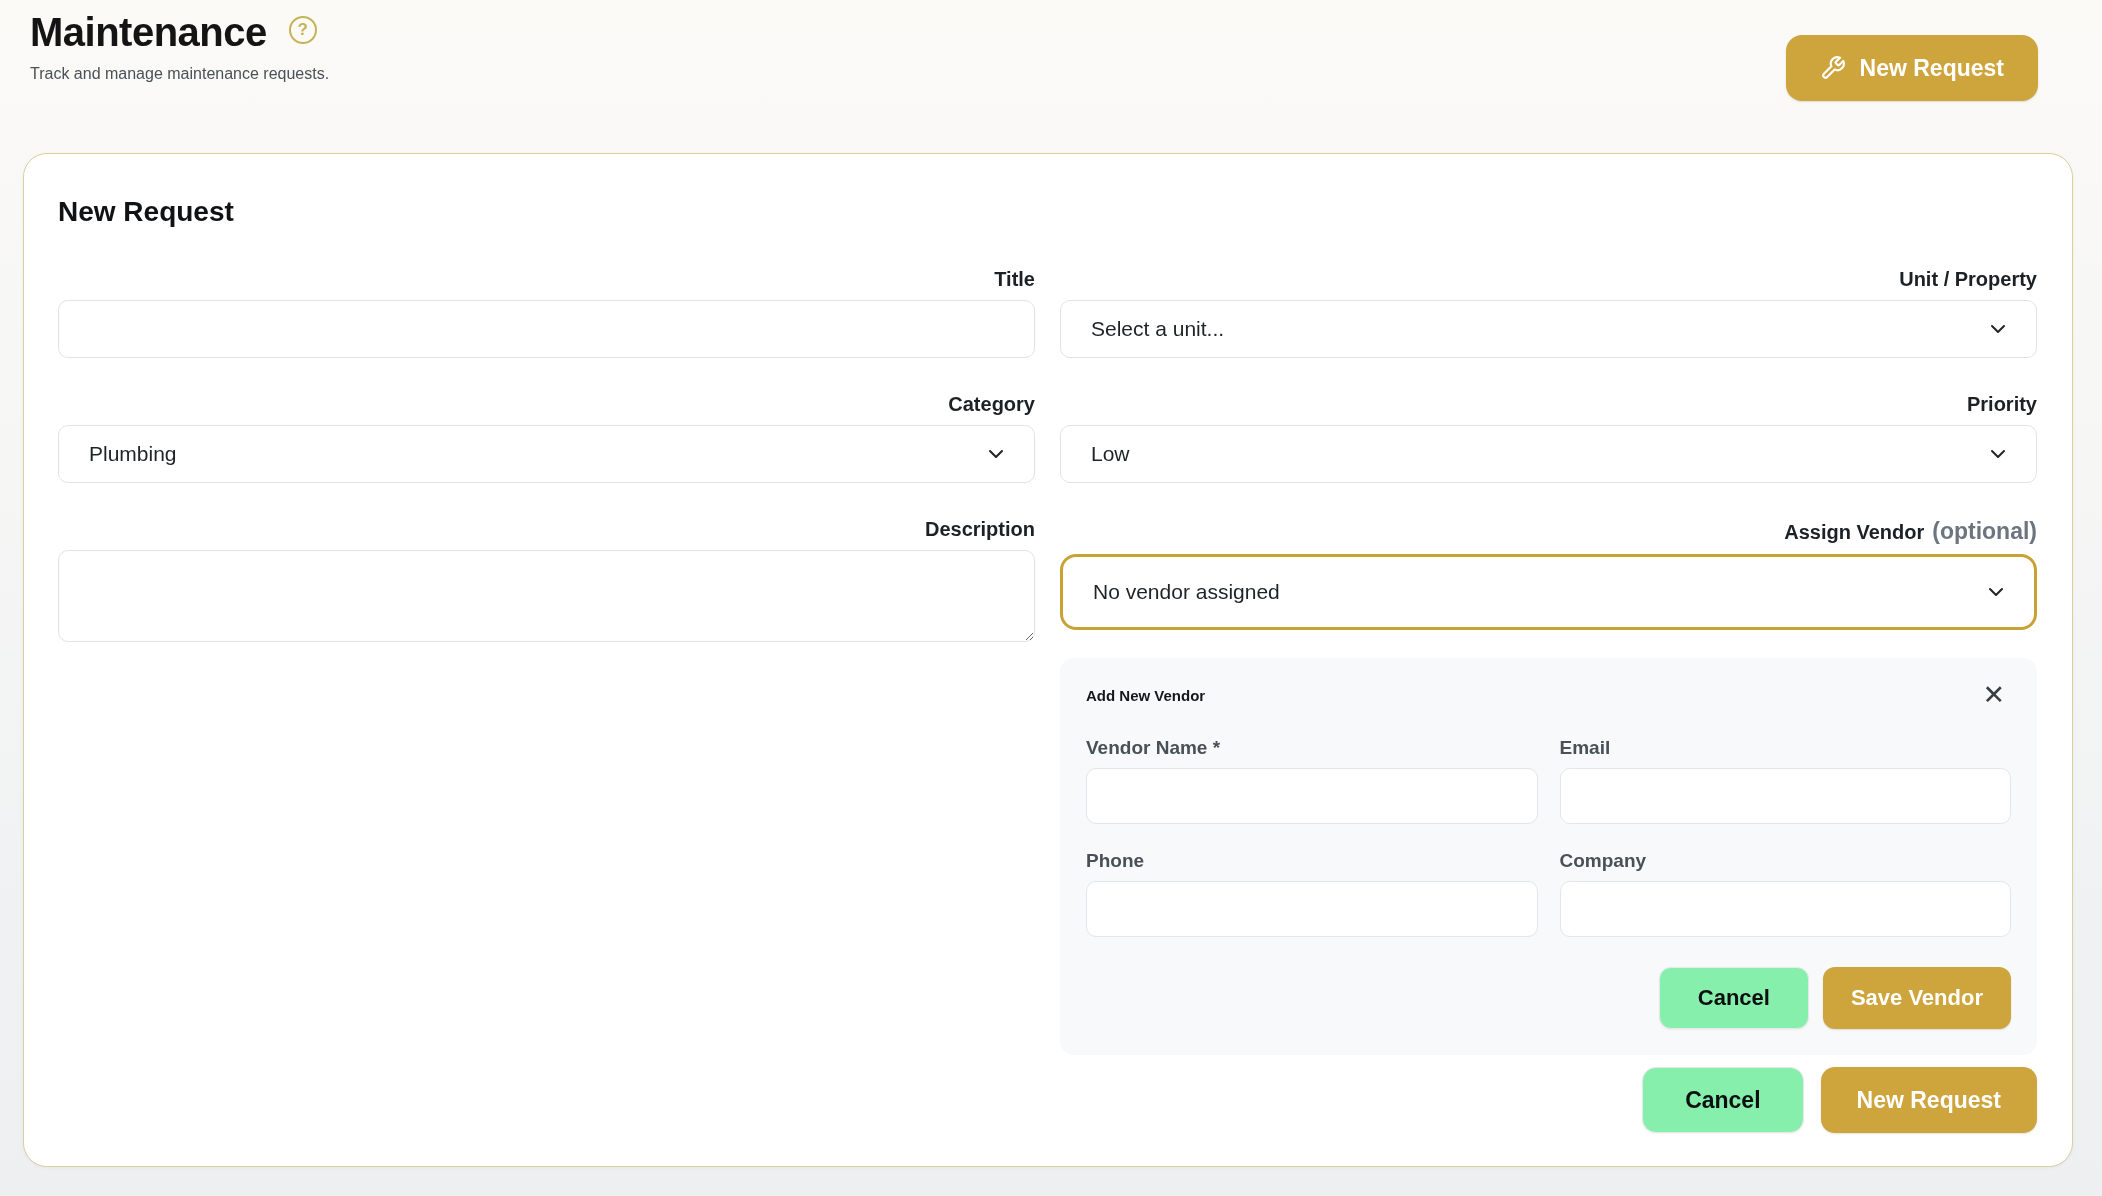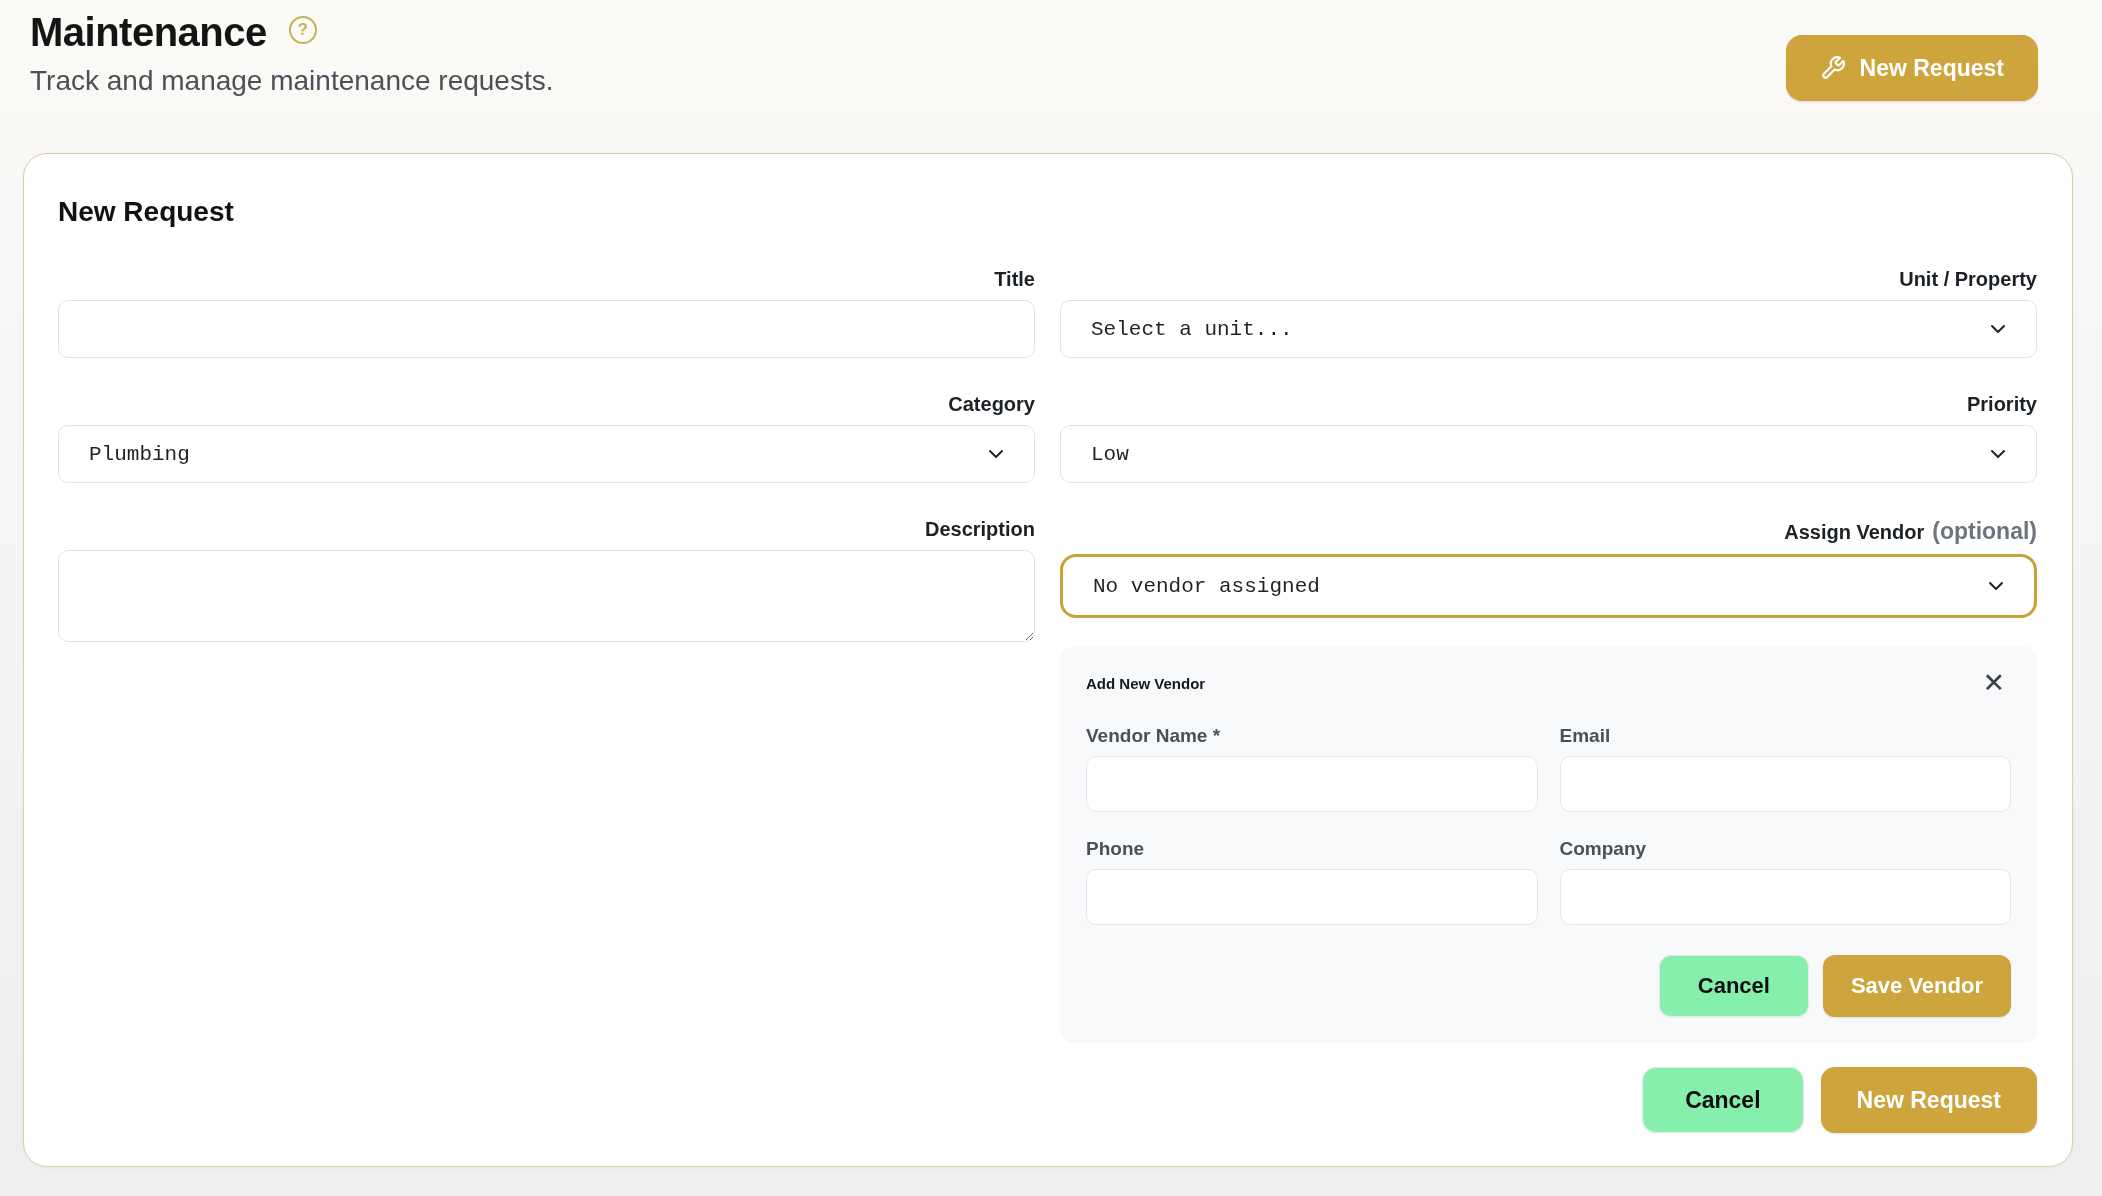--- a/index.html
+++ b/index.html
@@ -27,21 +27,21 @@
     margin-bottom: 52px;
   }
   .title-row { display: flex; align-items: center; gap: 22px; }
   h1.page-title { font-size: 40px; font-weight: 700; letter-spacing: -0.5px; color: #141414; }
   .help-icon {
     width: 28px; height: 28px; border: 2px solid #C5B358; border-radius: 50%;
     color: #C5B358; font-size: 17px; font-weight: 700;
     display: inline-flex; align-items: center; justify-content: center;
     margin-top: -6px; cursor: pointer;
   }
-  .page-subtitle { margin-top: 10px; font-size: 28px; color: #4a5157; }
+  .page-subtitle { margin-top: 10px; font-size: 16px; color: #4a5157; }
 
   .btn {
     display: inline-flex; align-items: center; justify-content: center; gap: 14px;
     border: none; cursor: pointer; font-family: inherit; font-weight: 600;
   }
   .btn-gold {
     background: var(--accent); color: #ffffff;
     box-shadow: 0 1px 2px rgba(0,0,0,0.12);
   }
   .btn-gray {
@@ -68,32 +68,32 @@
 
   .group { margin-bottom: 35px; }
   .group > label { display: block; font-size: 20px; font-weight: 600; color: #1c2126; margin-bottom: 9px; text-align: right; }
   .opt-note { font-size: 23px; font-weight: 700; color: var(--muted); margin-left: 8px; }
 
   .text-input, .select, textarea.text-area {
     width: 100%; background: #fff;
     border: 1px solid var(--input-border);
     border-radius: 10px;
     font-size: 21px; color: var(--text);
-    font-family: Liberation Mono, monospace;
+    font-family: Liberation Sans, sans-serif;
   }
   .text-input { height: 58px; padding: 0 30px; }
   .select {
     height: 58px; padding: 0 26px 0 30px;
     display: flex; align-items: center; justify-content: space-between;
     cursor: pointer;
   }
   .select .chev { width: 24px; height: 24px; color: #212529; flex: none; }
   .select-accent {
     border: 3px solid var(--accent-border);
-    border-radius: 16px; height: 64px;
+    border-radius: 16px; height: 76px;
   }
   textarea.text-area { height: 92px; padding: 14px 30px; resize: both; }
 
   
   .vendor-panel {
     background: #f8f9fa;
     border-radius: 14px;
     padding: 22px 26px 26px;
     margin-top: 28px;
   }

